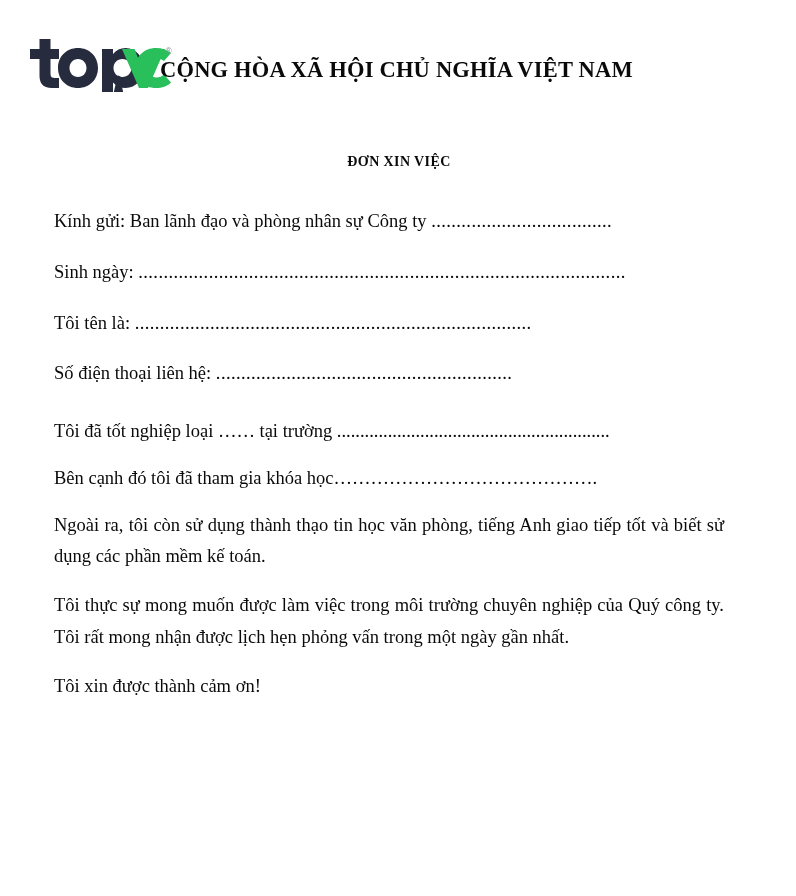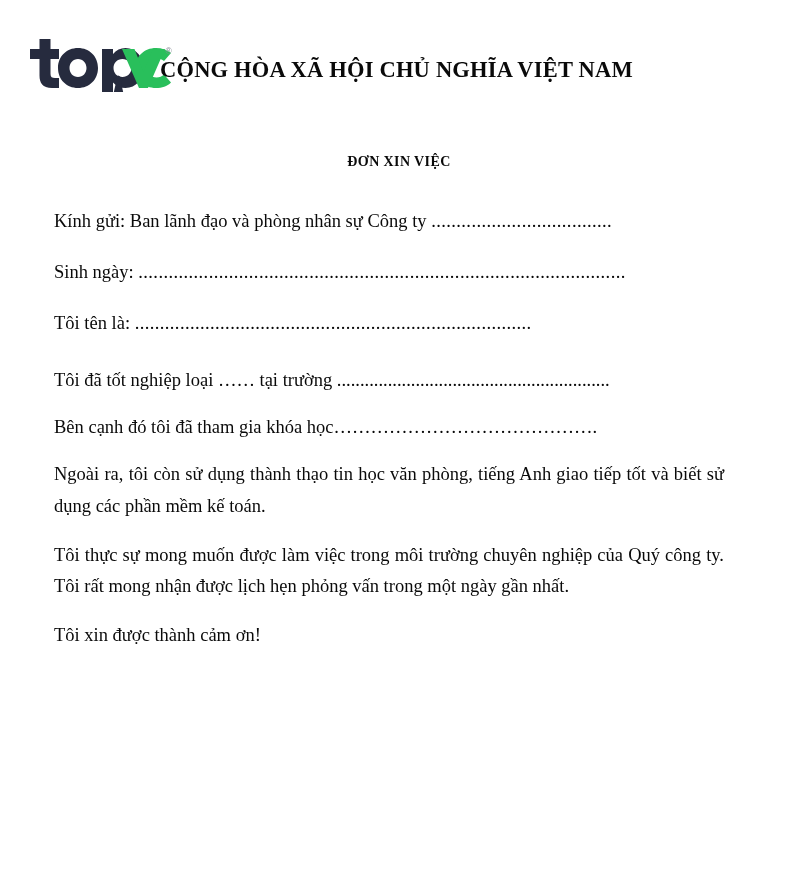--- a/index.html
+++ b/index.html
@@ -143,20 +143,21 @@
 
   <div class="doc-body">
 
     <p class="field-line"><span>Kính gửi: Ban lãnh đạo và phòng nhân sự Công ty </span><span class="dots">....................................</span></p>
 
     <p class="field-line"><span>Sinh ngày: </span><span class="dots">.................................................................................................</span></p>
 
     <p class="field-line"><span>Tôi tên là: </span><span class="dots">...............................................................................</span></p>
 
 
+    <p class="field-line"><span>Số điện thoại liên hệ: </span><span class="dots">...........................................................</span></p>
 
     <div class="spacer-sm"></div>
 
 
     <p class="para last-left para-tight">Tôi đã tốt nghiệp loại …… tại trường ...........................................................</p>
 
     <p class="para last-left para-tight">Bên cạnh đó tôi đã tham gia khóa học…………………………………….</p>
 
     <p class="para">Ngoài ra, tôi còn sử dụng thành thạo tin học văn phòng, tiếng Anh giao tiếp tốt và biết sử dụng các phần mềm kế toán.</p>
 

